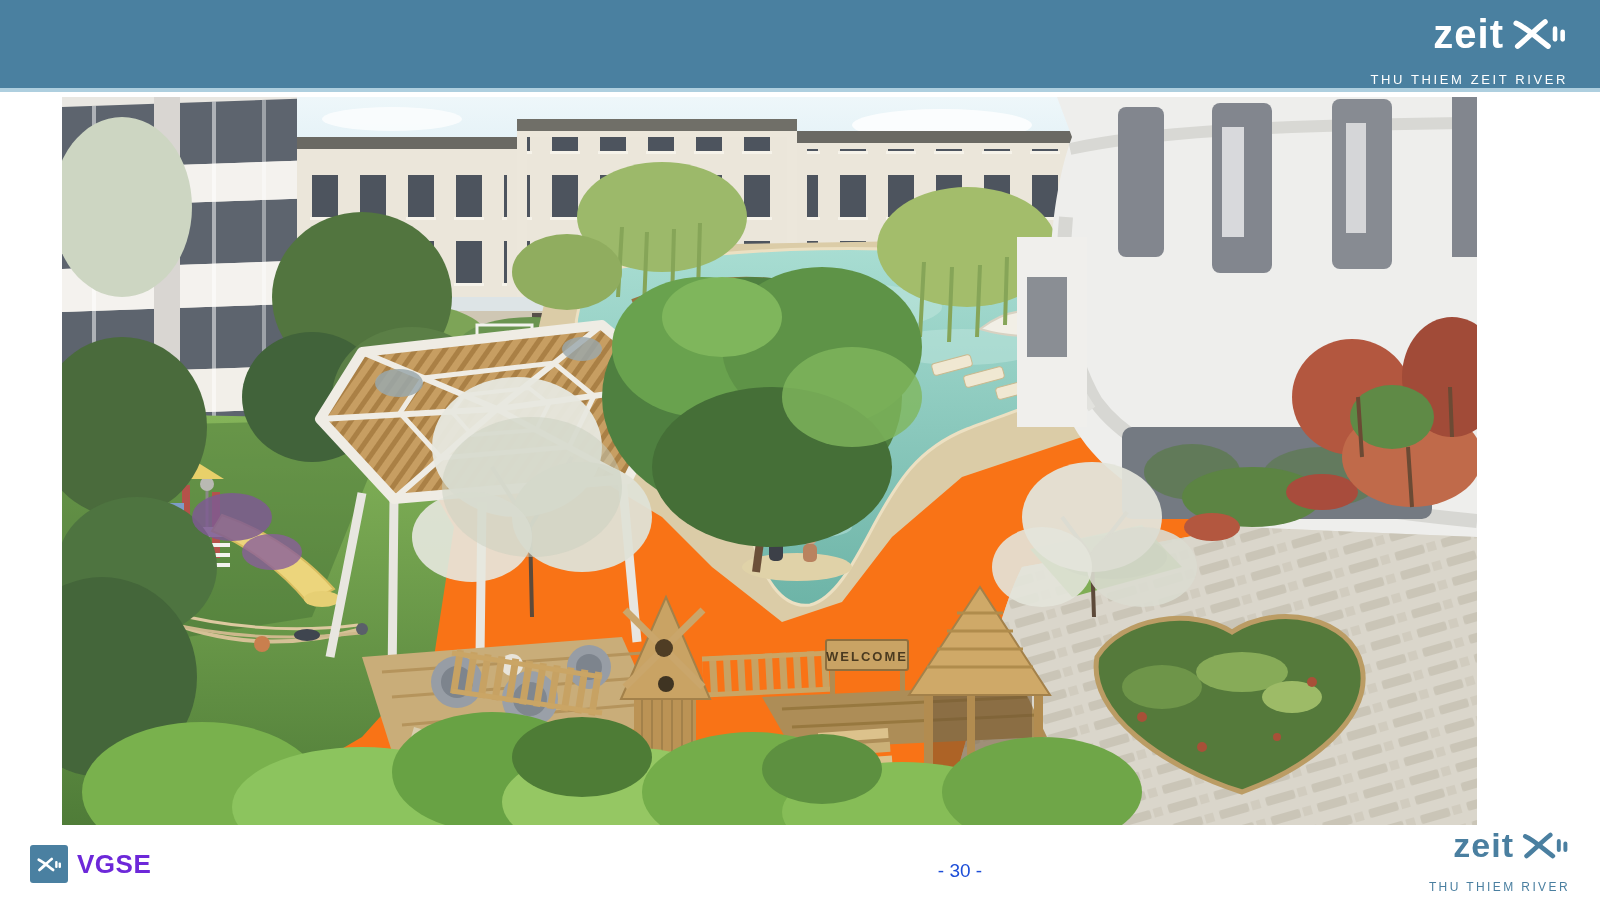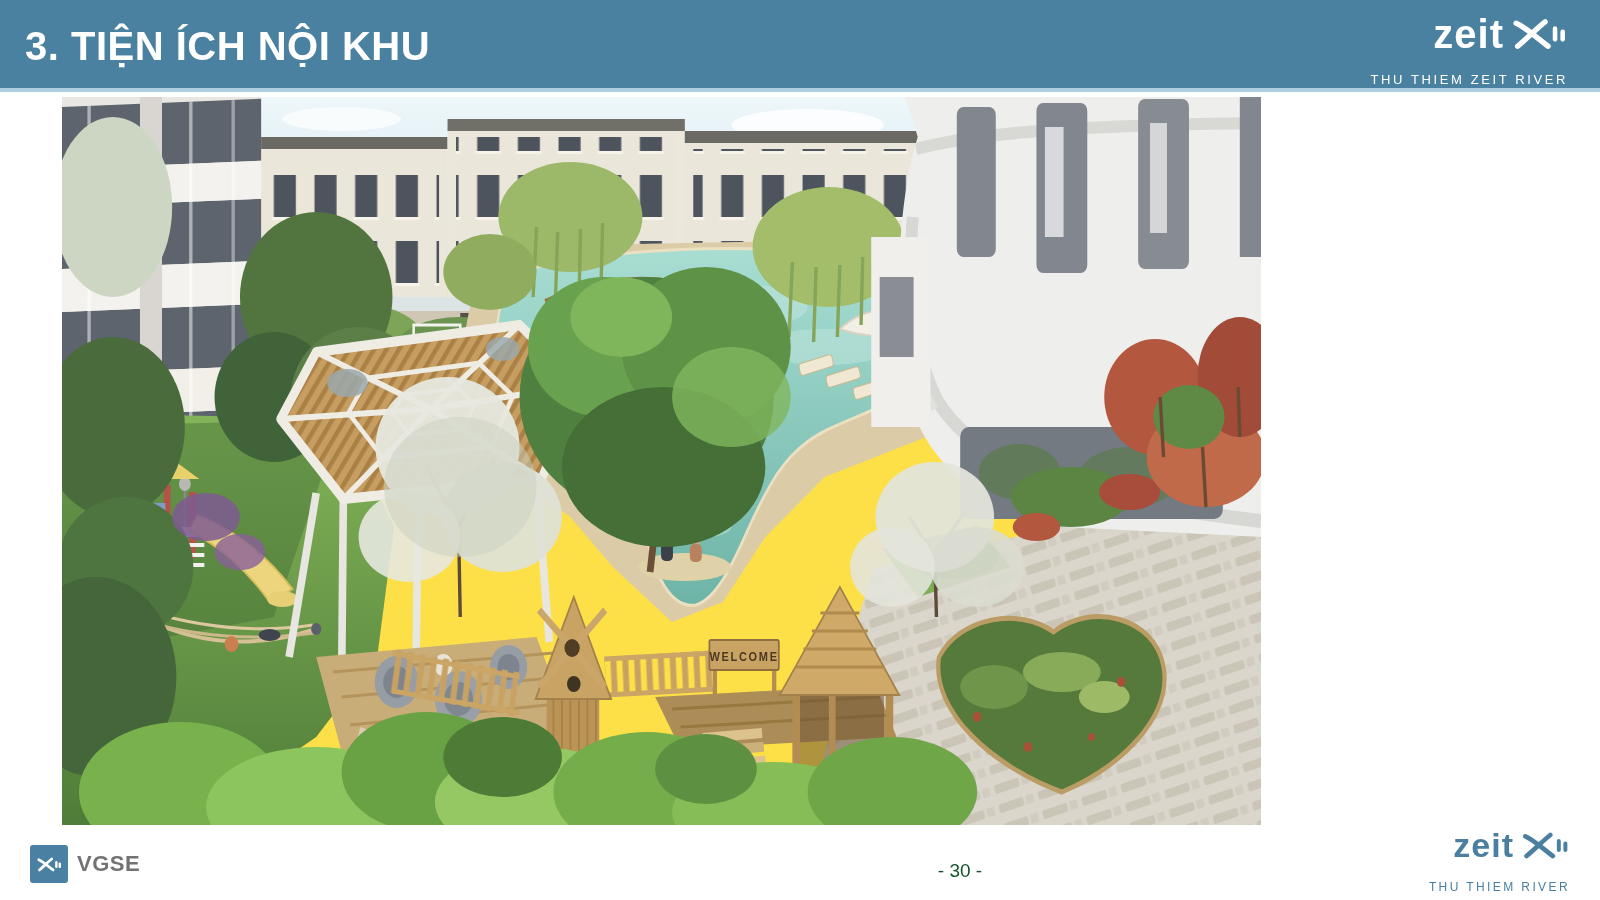--- a/index.html
+++ b/index.html
@@ -12,44 +12,43 @@
                 color:#ffffff;font-size:40px;font-weight:bold;letter-spacing:.5px;white-space:nowrap;}
   .logo{position:absolute;display:flex;flex-direction:column;align-items:flex-end;gap:16px;}
   .logo-row{display:flex;align-items:center;gap:6px;}
   .logo-word{font-weight:bold;letter-spacing:1px;}
   .logo-tag{font-weight:normal;letter-spacing:2.6px;}
   .logo-top-right{right:32px;top:14px;color:#ffffff;}
   .logo-top-right .logo-word{font-size:40px;line-height:40px;}
   .logo-top-right .mark{width:58px;height:36px;}
   .logo-top-right .logo-tag{font-size:13px;margin-top:2px;}
   
-  .photo{position:absolute;left:62px;top:97px;width:1199px;height:728px;overflow:hidden;background:#fde047;}
+  .photo{position:absolute;left:62px;top:97px;width:1415px;height:728px;overflow:hidden;background:#f97316;}
   .photo svg{display:block;width:100%;height:100%;}
   
   .caption{position:absolute;left:62px;top:831px;width:1360px;text-align:center;
            color:#3565AE;font-size:27px;font-weight:bold;}
   .page-number{position:absolute;left:900px;top:860px;width:120px;text-align:center;
-               color:#14532d;font-size:19px;}
+               color:#1d4ed8;font-size:19px;}
   .logo-bottom-right{right:30px;top:828px;color:#4A7FA0;}
   .logo-bottom-right .logo-word{font-size:34px;line-height:34px;}
   .logo-bottom-right .mark{width:50px;height:31px;}
   .logo-bottom-right .logo-tag{font-size:12px;letter-spacing:2.4px;margin-top:2px;}
   .logo-vgse{position:absolute;left:30px;top:845px;display:flex;align-items:center;gap:9px;}
   .vgse-badge{width:38px;height:38px;background:#4A80A1;border-radius:3px;display:flex;
               align-items:center;justify-content:center;color:#ffffff;}
   .vgse-badge .mark{width:26px;height:17px;}
-  .vgse-text{color:#737373;font-size:22px;font-weight:bold;letter-spacing:.5px;}
+  .vgse-text{color:#6d28d9;font-size:26px;font-weight:bold;letter-spacing:.5px;}
 </style>
 </head>
 <body>
 
 <div class="slide">
 
   <div class="header">
-    <div class="header-title">3. TIỆN ÍCH NỘI KHU</div>
     <div class="logo logo-top-right">
       <div class="logo-row">
         <span class="logo-word">zeit</span>
         <svg class="mark" viewBox="0 0 76 44">
           <path d="M8 8 C22 14 36 28 50 38" fill="none" stroke="currentColor" stroke-width="7" stroke-linecap="round"></path>
           <path d="M46 6 C38 12 22 28 10 38" fill="none" stroke="currentColor" stroke-width="7" stroke-linecap="round"></path>
           <rect x="56" y="12" width="6" height="20" rx="3" fill="currentColor"></rect>
           <rect x="66" y="16" width="6" height="16" rx="3" fill="currentColor"></rect>
         </svg>
       </div>

